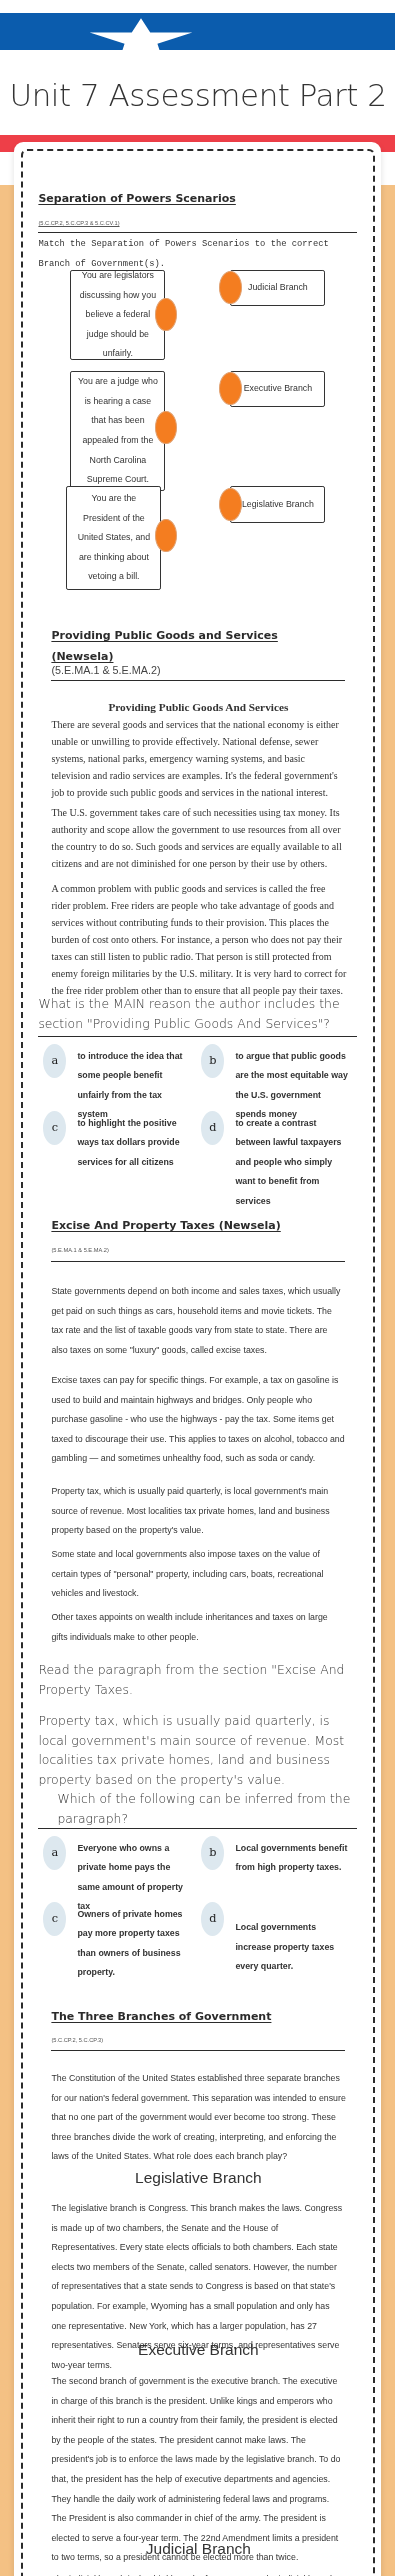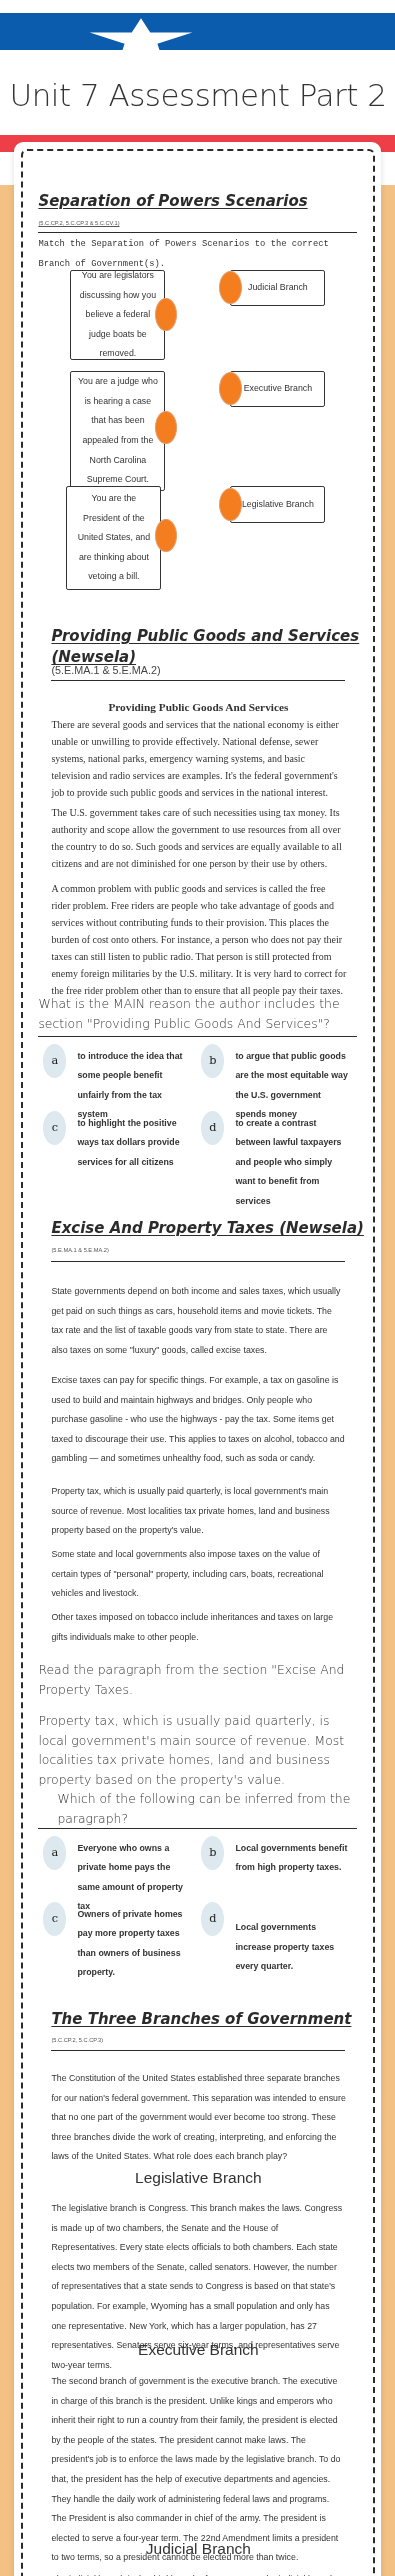--- a/index.html
+++ b/index.html
@@ -37,23 +37,22 @@
     background: #fff; border-radius: 9.3px;
     box-shadow: 0 3.1px 6.2px rgba(0,0,0,0.12);
   }
   .dash {
     position: absolute; left: 6.2px; top: 6.7px; right: 6.2px; bottom: 6.2px;
     border: 2.6px dashed #2b2b2b; border-radius: 6.2px;
   }
   .abs { position: absolute; }
   .sec-heading {
     font-family: "DejaVu Sans", sans-serif; font-weight: bold;
-    font-size: 15px; text-decoration: underline; color: #2b2b2b;
+    font-size: 11px; text-decoration: underline; color: #2b2b2b;
     text-underline-offset: 1.5px;
-    font-style: italic;
   }
   .standards { font-size: 5.7px; color: #555; }
   .hr { position: absolute; height: 0.5px; background: #2b2b2b; }
   .instr { font-size: 8.8px; line-height: 19.6px; color: #333; }
   .mbox {
     position: absolute; width: 95px; border: 0.5px solid #333; border-radius: 2.1px;
     background: #fff; text-align: center; font-size: 8.8px; line-height: 19.6px;
     color: #333; display: flex; align-items: center; justify-content: center;
     padding: 3.1px 5.2px;
   }
@@ -102,21 +101,21 @@
 
 <div class="card">
   <div class="dash"></div>
 
   <div class="abs sec-heading" style="left:24px;top:50px;">Separation of Powers Scenarios </div>
   <div class="abs standards" style="left:24px;top:78px;text-decoration:underline;">(5.C.CP.2, 5.C.CP.3 &amp; 5.C.CV.1)</div>
   <div class="hr" style="left:24px;top:90px;width:319px;"></div>
   <div class="abs instr" style="left:24px;top:93px;width:319px;font-family:Liberation Mono, monospace;">Match the Separation of Powers Scenarios to the correct Branch of Government(s).</div>
 
   <div class="mbox" style="left:56px;top:128px;height:90px;">
-      <span>You are legislators discussing how you believe a federal judge boats be removed.</span>
+      <span>You are legislators discussing how you believe a federal judge should be unfairly.</span>
     </div>
   <div class="dot" style="left:141px;top:156px;"></div>
   <div class="mbox" style="left:216px;top:128px;height:36px;">
       <span>Judicial Branch</span>
     </div>
   <div class="dot r" style="left:205px;top:129px;"></div>
 
   <div class="mbox" style="left:56px;top:229px;height:120px;">
       <span>You are a judge who is hearing a case that has been appealed from the North Carolina Supreme Court.</span>
     </div>
@@ -165,21 +164,21 @@
     <div class="ctext">to create a contrast between lawful taxpayers and people who simply want to benefit from services</div>
   </div>
 
   <div class="abs sec-heading" style="left:37px;top:1077px;">Excise And Property Taxes (Newsela)</div>
   <div class="abs standards" style="left:37px;top:1105px;">(5.E.MA.1 &amp; 5.E.MA.2)</div>
   <div class="hr" style="left:37px;top:1119px;width:294px;"></div>
   <div class="abs sans-p" style="left:37px;top:1140px;width:294px;">State governments depend on both income and sales taxes, which usually get paid on such things as cars, household items and movie tickets. The tax rate and the list of taxable goods vary from state to state. There are also taxes on some "luxury" goods, called excise taxes.</div>
   <div class="abs sans-p" style="left:37px;top:1229px;width:294px;">Excise taxes can pay for specific things. For example, a tax on gasoline is used to build and maintain highways and bridges. Only people who purchase gasoline - who use the highways - pay the tax. Some items get taxed to discourage their use. This applies to taxes on alcohol, tobacco and gambling — and sometimes unhealthy food, such as soda or candy.</div>
   <div class="abs sans-p" style="left:37px;top:1340px;width:294px;">Property tax, which is usually paid quarterly, is local government's main source of revenue. Most localities tax private homes, land and business property based on the property's value.</div>
   <div class="abs sans-p" style="left:37px;top:1403px;width:294px;">Some state and local governments also impose taxes on the value of certain types of "personal" property, including cars, boats, recreational vehicles and livestock.</div>
-  <div class="abs sans-p" style="left:37px;top:1466px;width:294px;">Other taxes imposed on tobacco include inheritances and taxes on large gifts individuals make to other people.</div>
+  <div class="abs sans-p" style="left:37px;top:1466px;width:294px;">Other taxes appoints on wealth include inheritances and taxes on large gifts individuals make to other people.</div>
 
   <div class="abs question" style="left:24px;top:1518px;width:319px;">Read the paragraph from the section "Excise And Property Taxes.</div>
   <div class="abs question" style="left:24px;top:1569px;width:319px;">Property tax, which is usually paid quarterly, is local government's main source of revenue. Most localities tax private homes, land and business property based on the property's value.</div>
   <div class="abs question" style="left:24px;top:1647px;width:319px;margin-left:19px;">Which of the following can be inferred from the paragraph?</div>
   <div class="hr" style="left:24px;top:1686px;width:319px;"></div>
   <div class="choice" style="left:29px;top:1694px;">
     <div class="letter">a</div>
     <div class="ctext">Everyone who owns a private home pays the same amount of property tax</div>
   </div>
   <div class="choice" style="left:187px;top:1694px;">

